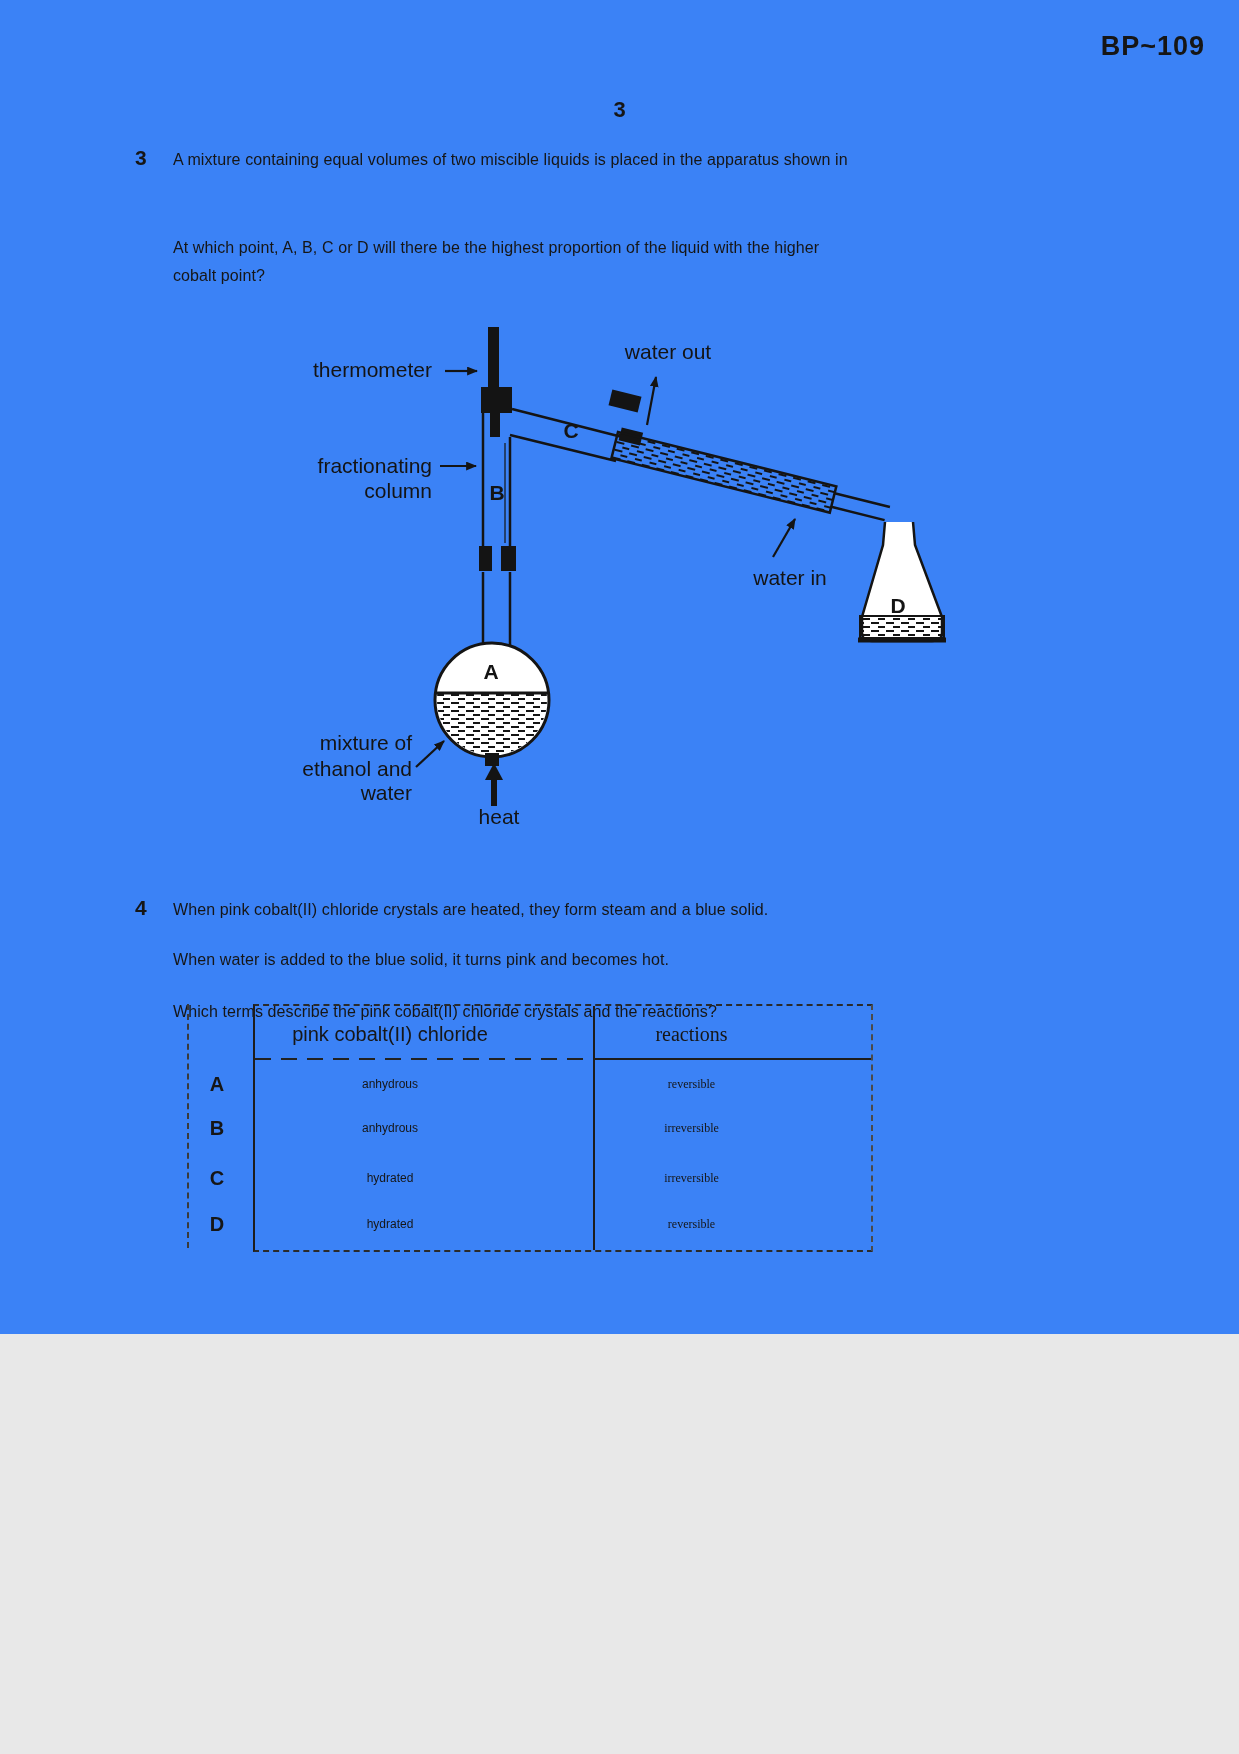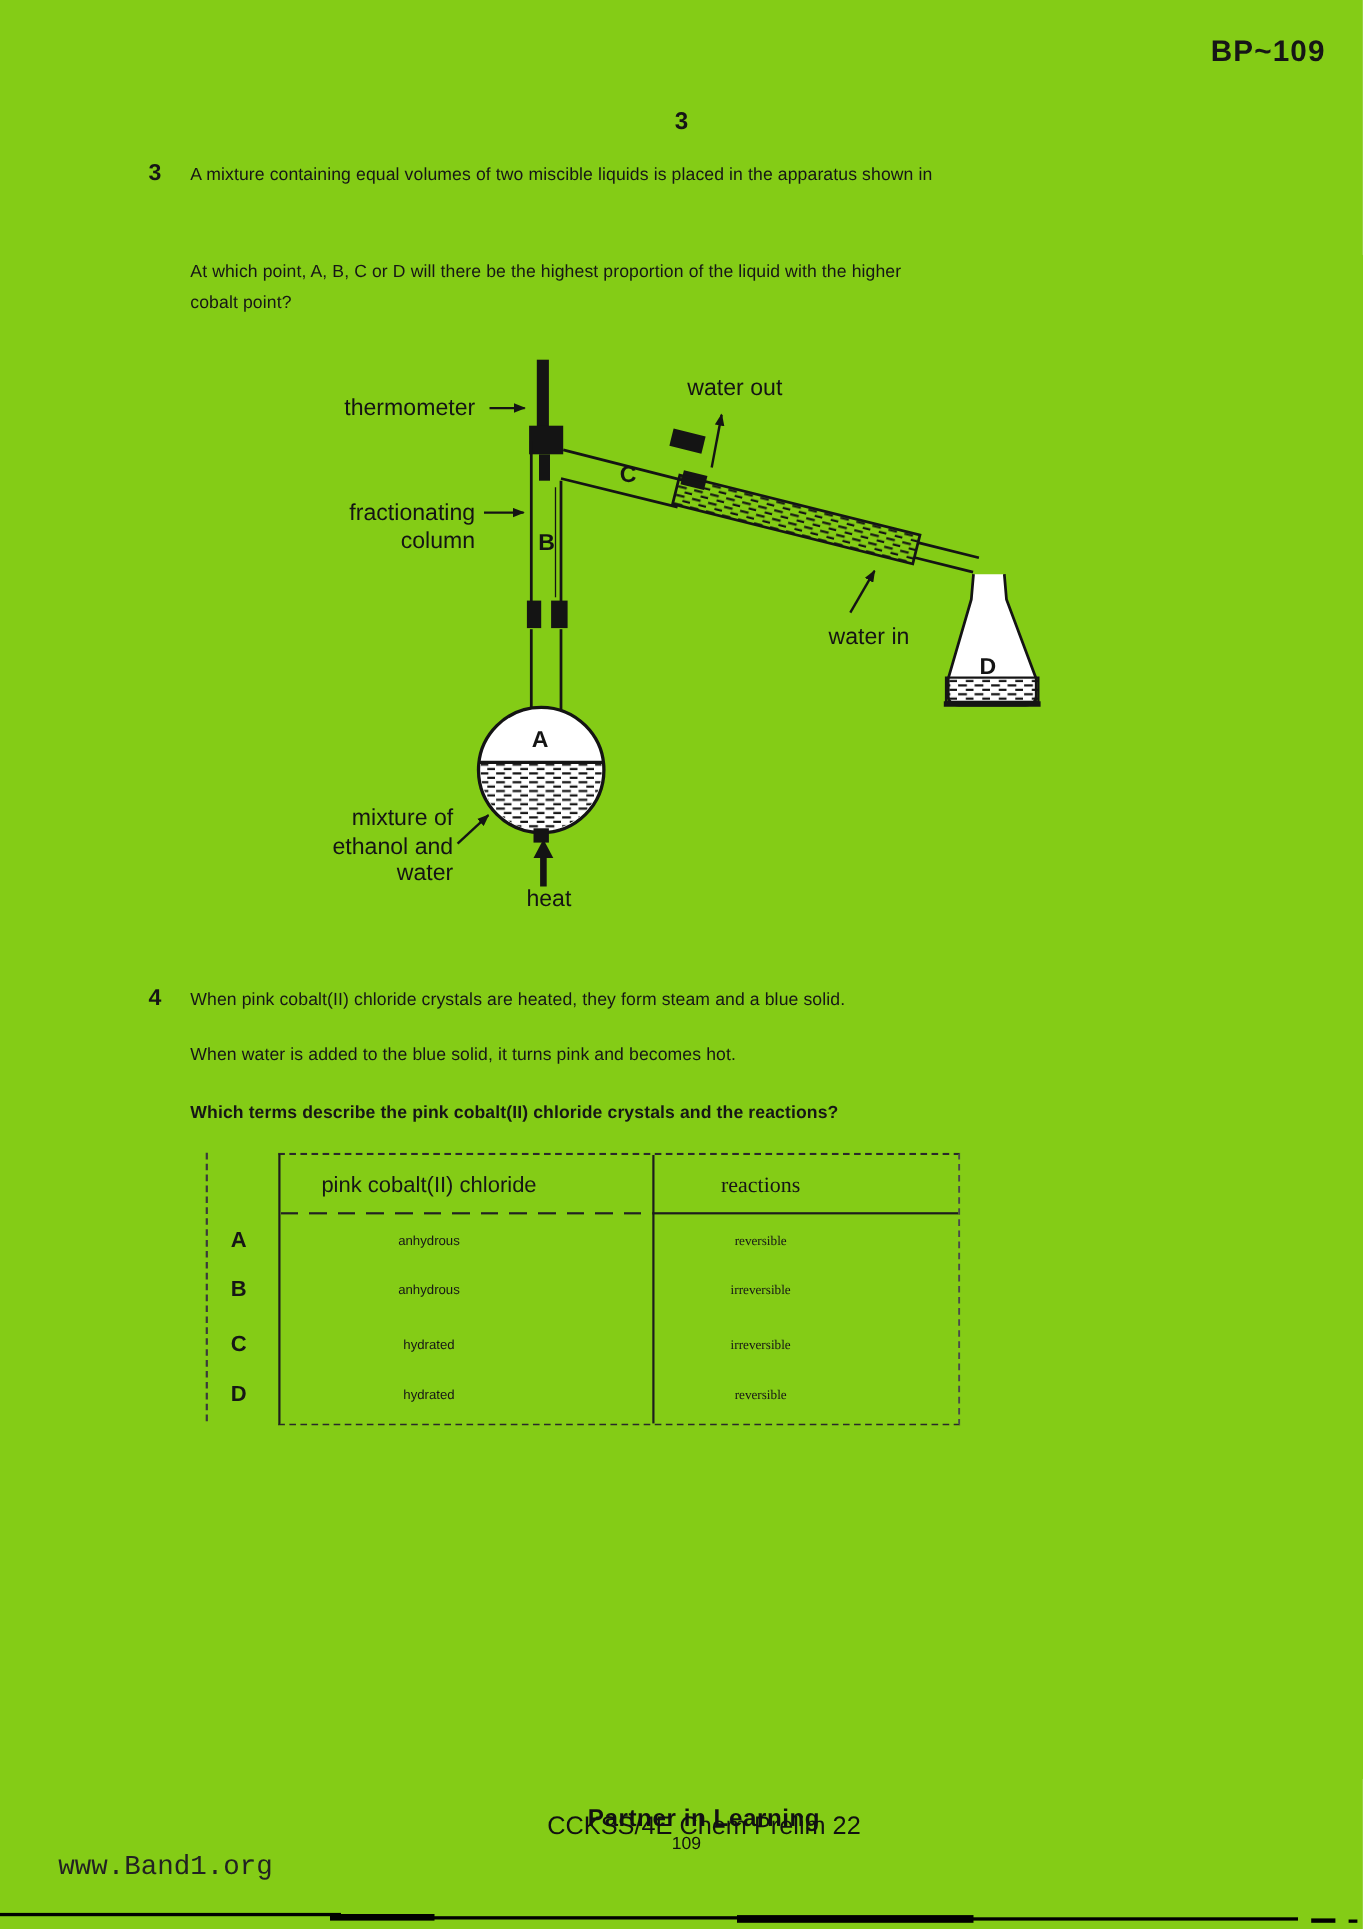--- a/index.html
+++ b/index.html
@@ -1,27 +1,27 @@
 <!DOCTYPE html>
 <html><head>
 <meta charset="utf-8">
 <style>
   html,body{margin:0;padding:0;background:#e8e8e8;}
   #page{
-    position:relative;width:1239px;height:1754px;margin:0 auto;
-    background:#84cc16;overflow:hidden;
+    position:relative;width:1239px;height:1334px;margin:0 auto;
+    background:#3b82f6;overflow:hidden;
     font-family:"Liberation Sans",sans-serif;color:#161616;
   }
   .abs{position:absolute;}
   .qnum{font-weight:700;font-size:21px;}
   .qtext{font-size:16px;line-height:28px;letter-spacing:0.1px;}
   #header-code{top:31px;right:34px;font-size:27px;font-weight:600;letter-spacing:1px;}
   #page-number{top:97px;left:0;width:1239px;text-align:center;font-size:22px;font-weight:600;}
   
-  #q4-table{top:1048px;left:187px;width:680px;height:244px;border-left:2px dashed #3a3a3a;}
+  #q4-table{top:1004px;left:187px;width:680px;height:244px;border-left:2px dashed #3a3a3a;}
   #tbl-main{position:absolute;left:64px;top:0;width:616px;height:244px;
     border-top:2px dashed #2a2a2a;border-left:2px solid #1d1d1d;
     border-right:2px dashed #4a4a4a;border-bottom:2px dashed #2a2a2a;}
   #tbl-divider{position:absolute;left:338px;top:0;width:2px;height:244px;background:#1d1d1d;}
   #tbl-head-rule-l{position:absolute;left:0;top:52px;width:338px;height:2px;
     background:repeating-linear-gradient(90deg,#222 0 16px,transparent 16px 26px);}
   #tbl-head-rule-r{position:absolute;left:338px;top:52px;width:278px;height:2px;background:#1d1d1d;}
   .tbl-cell{position:absolute;height:28px;line-height:28px;text-align:center;font-size:12px;}
   .tbl-head{font-size:20px;}
   .tbl-letter{position:absolute;left:0;width:56px;height:28px;line-height:28px;
@@ -140,21 +140,21 @@
       <path d="M146 482 L174 456" stroke="#141414" stroke-width="2.2" marker-end="url(#ah)"></path>
 
       <text x="227" y="215" text-anchor="middle" class="dpoint">B</text>
       <text x="301" y="153" text-anchor="middle" class="dpoint">C</text>
     </svg>
   </div>
 
   <div class="abs qnum" style="left:135px;top:896px;">4</div>
   <div class="abs qtext" style="left:173px;top:946px;width:1000px;">When water is added to the blue solid, it turns pink and becomes hot.</div>
   <div class="abs qtext" style="left:173px;top:896px;width:1000px;">When pink cobalt(II) chloride crystals are heated, they form steam and a blue solid.</div>
-  <div class="abs qtext" style="left:173px;top:998px;width:1000px;font-weight:bold;">Which terms describe the pink cobalt(II) chloride crystals and the reactions?</div>
+  <div class="abs qtext" style="left:173px;top:998px;width:1000px;">Which terms describe the pink cobalt(II) chloride crystals and the reactions?</div>
 
   <div class="abs" id="q4-table">
     <div id="tbl-main">
       <div id="tbl-divider"></div>
       <div id="tbl-head-rule-l"></div>
       <div id="tbl-head-rule-r"></div>
     </div>
 
     <div class="tbl-cell tbl-head c1" style="top:16px;">pink cobalt(II) chloride</div>
     <div class="tbl-cell tbl-head c2" style="top:16px;">reactions</div>

